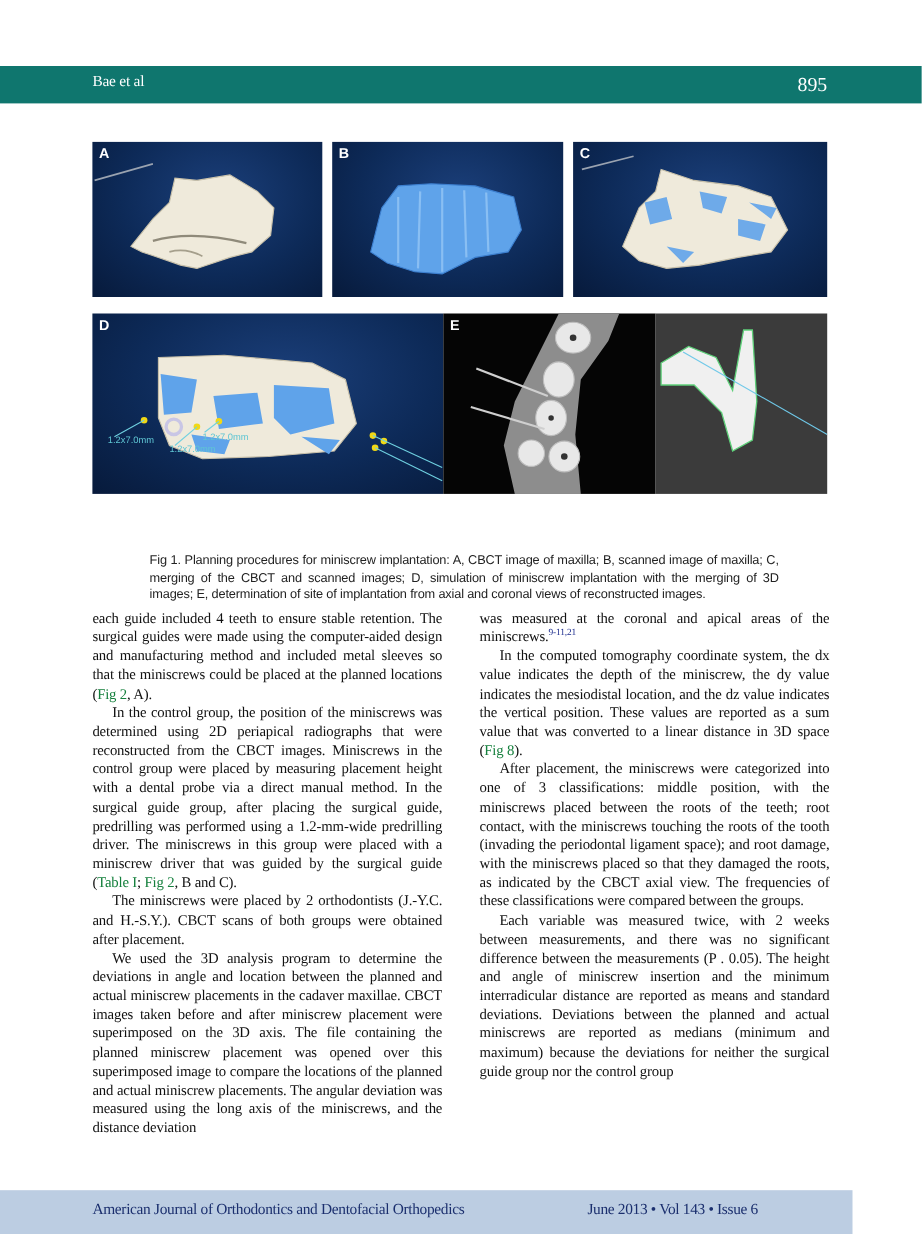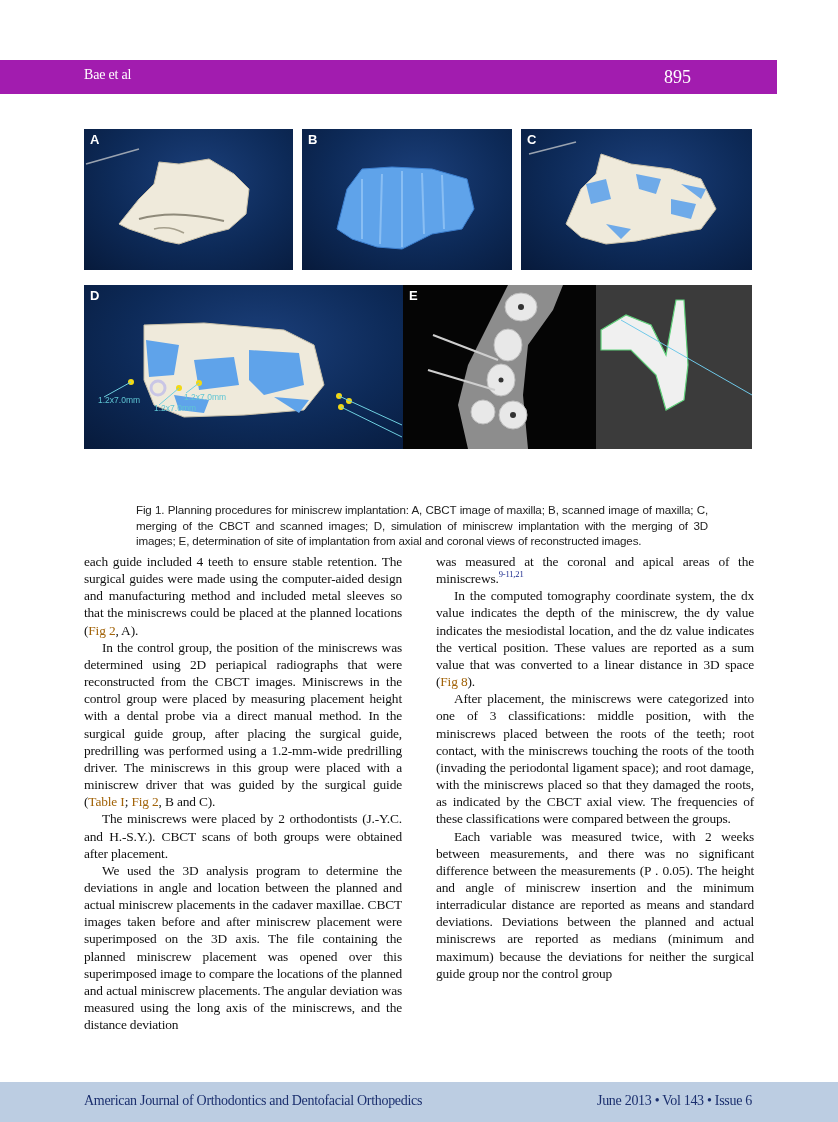--- a/index.html
+++ b/index.html
@@ -1,21 +1,21 @@
 <!DOCTYPE html>
 <html><head>
 <meta charset="utf-8">
 <style>
   * { box-sizing: border-box; margin: 0; padding: 0; }
   html, body { width: 838px; height: 1122px; background: #ffffff; overflow: hidden; }
   body { position: relative; font-family: "Liberation Serif", "DejaVu Serif", serif; color: #111; }
 
   .header-bar {
-    position: absolute; left: 0; top: 60px; width: 777px; height: 34px;
-    background: #a21caf; color: #fff;
+    position: absolute; left: 0; top: 60px; width: 838px; height: 34px;
+    background: #0f766e; color: #fff;
     font-family: "Liberation Serif", serif; font-size: 14px;
   }
   .header-bar .authors { position: absolute; left: 84px; top: 7px; font-stretch: condensed; letter-spacing: -0.2px; }
   .header-bar .page-num { position: absolute; right: 86px; top: 7px; font-size: 18px; }
 
   .panel { position: absolute; overflow: hidden; }
   .panel .lbl {
     position: absolute; left: 6px; top: 3px; color: #fff;
     font-family: "Liberation Sans", sans-serif; font-weight: bold; font-size: 13px;
   }
@@ -27,29 +27,29 @@
     color: #222; letter-spacing: -0.15px; text-align: justify; margin-top: 36px;
   }
 
   .col { position: absolute; top: 553px; width: 318px;
     font-family: "Liberation Serif", serif; font-size: 13.4px; line-height: 17.15px;
     text-align: justify; letter-spacing: -0.15px; color: #111; }
   .col.left { left: 84px; }
   .col.right { left: 436px; }
   .col p { margin: 0; }
   .col p.indent { text-indent: 18px; }
-  .link { color: #a16207; margin-top: 21px; }
+  .link { color: #15803d; margin-top: 21px; }
   sup { font-size: 8.5px; color: #1a2a8c; vertical-align: 6px; line-height: 0; }
   .subhead {
     font-family: "Liberation Sans", sans-serif; font-size: 12.2px; color: #2b5aa8;
     margin: 9px 0 7px 0; letter-spacing: 0;
   }
 
   .footer-bar {
-    position: absolute; left: 0; top: 1082px; width: 838px; height: 40px;
+    position: absolute; left: 0; top: 1082px; width: 775px; height: 40px;
     background: #bccde2; color: #1b2f6e; font-family: "Liberation Serif", serif; font-size: 14px;
   }
   .footer-bar .journal { position: absolute; left: 84px; top: 11px; letter-spacing: -0.3px; }
   .footer-bar .issue { position: absolute; right: 86px; top: 11px; letter-spacing: -0.3px; }
 </style>
 </head>
 <body>
 
 <div class="header-bar">
   <span class="authors">Bae et al</span>

